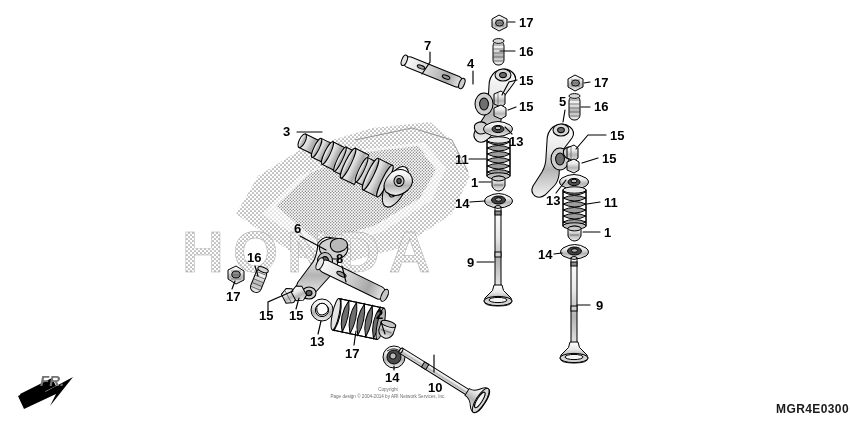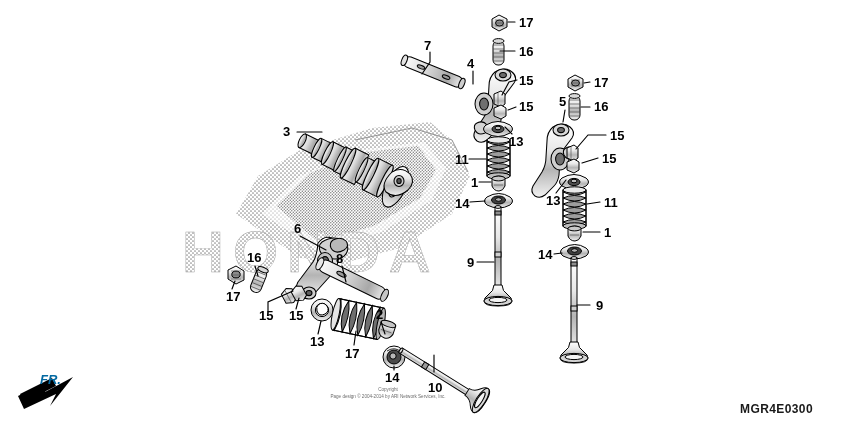--- a/index.html
+++ b/index.html
@@ -6,21 +6,21 @@
   body{font-family:"Liberation Sans",sans-serif;}
   #stage{position:relative;width:850px;height:424px;background:#ffffff;overflow:hidden;}
   #stage svg{position:absolute;left:0;top:0;}
   .lbl{position:absolute;font-family:"Liberation Sans",sans-serif;font-weight:bold;color:#000;
        font-size:13px;line-height:15px;white-space:nowrap;}
   .code{position:absolute;font-family:"Liberation Sans",sans-serif;font-weight:bold;
         font-size:12px;letter-spacing:.4px;color:#1a1a1a;white-space:nowrap;}
   .copy{position:absolute;font-family:"Liberation Sans",sans-serif;font-size:4.6px;
         color:#6d6d6d;white-space:nowrap;text-align:center;}
   .frtxt{position:absolute;font-family:"Liberation Sans",sans-serif;font-weight:bold;
-         font-size:13px;color:#0369a1;white-space:nowrap;font-style:italic;}
+         font-size:15px;color:#737373;white-space:nowrap;font-style:italic;}
 </style>
 </head>
 <body>
 
 <div id="stage">
 
 <svg width="850" height="424" viewBox="0 0 850 424">
   <defs>
     <pattern id="halftone" width="4" height="4" patternUnits="userSpaceOnUse">
       <rect width="4" height="4" fill="#ffffff"></rect>
@@ -415,15 +415,15 @@
 <div class="lbl" style="left:345px;top:346px;">17</div>
 <div class="lbl" style="left:376px;top:307px;">2</div>
 <div class="lbl" style="left:385px;top:370px;">14</div>
 <div class="lbl" style="left:428px;top:352px;margin-top:28px;">10</div>
 
 <div class="frtxt" style="left:40px;top:372px;">FR.</div>
 
 <div class="copy" style="left:388px;top:387px;transform:translateX(-50%);">Copyright</div>
 <div class="copy" style="left:388px;top:394px;transform:translateX(-50%);">Page design © 2004-2014 by ARI Network Services, Inc.</div>
 
-<div class="code" style="left:704px;top:402px;padding-left:36px;">MGR4E0300</div>
+<div class="code" style="left:740px;top:402px;padding-left:36px;">MGR4E0300</div>
 
 </div>
 
 </body></html>

